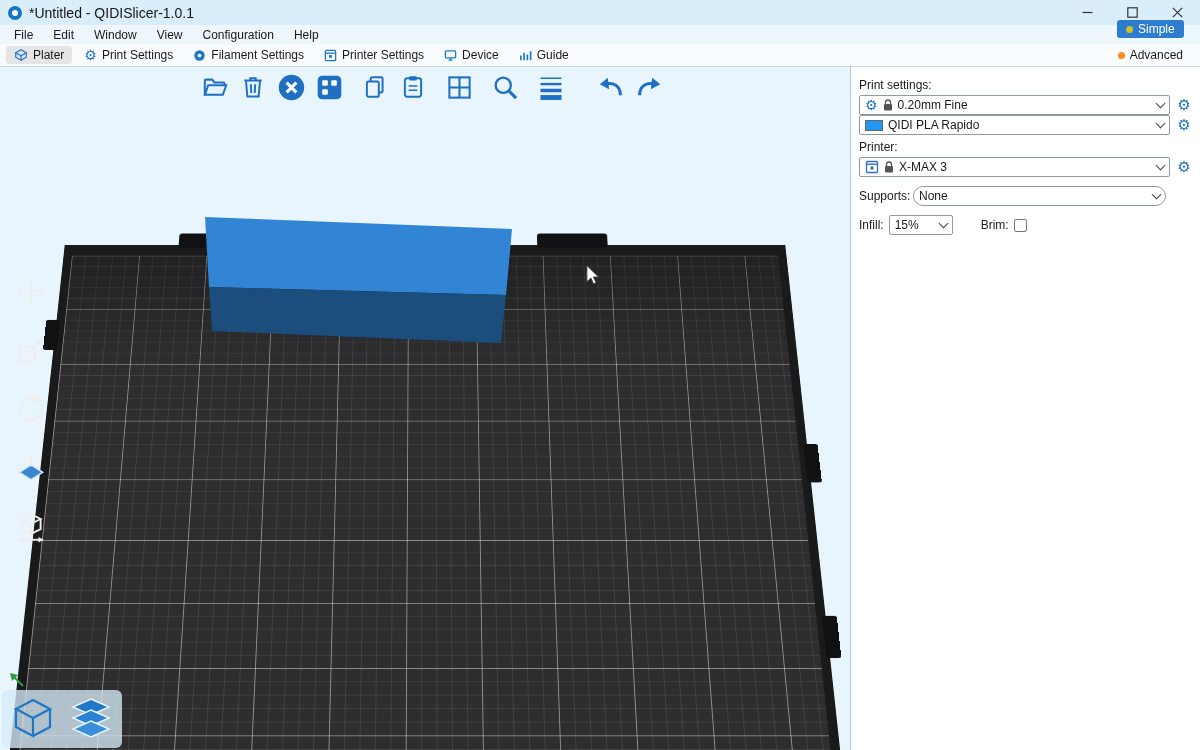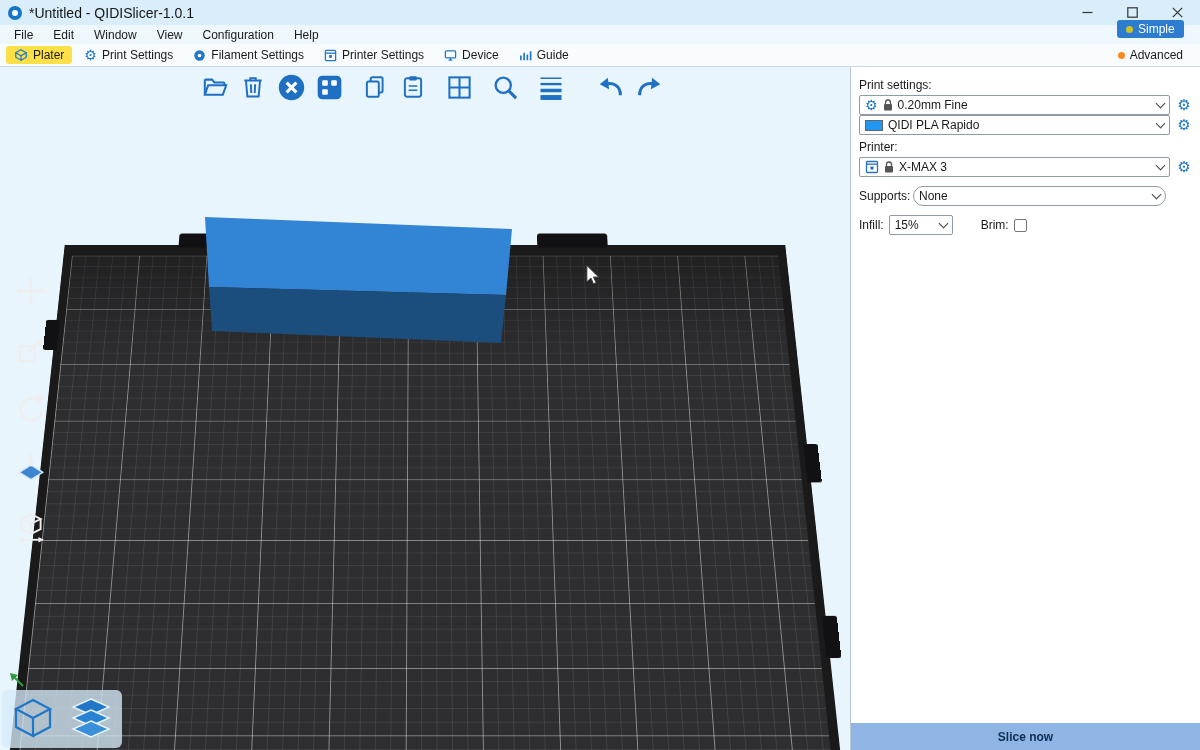--- a/index.html
+++ b/index.html
@@ -15,21 +15,21 @@
   .win-btn { width:45px; height:100%; display:flex; align-items:center; justify-content:center; }
   .win-btn svg { display:block; }
 
   
   .menubar { height:19px; background:#eef7fc; display:flex; align-items:center; padding-left:4px; flex:0 0 auto; }
   .menu-item { padding:2px 10px; }
 
   
   .tabbar { height:23px; background:#f8fcfe; border-bottom:1px solid #c9d8e2; display:flex; align-items:center; padding:0 6px; gap:4px; flex:0 0 auto; }
   .tab { display:flex; align-items:center; gap:5px; padding:2px 8px; border-radius:3px; }
-  .tab.selected { background:#fde047; }
+  .tab.selected { background:#e5e5e5; }
   .tab-ico { display:flex; align-items:center; color:#2077c7; }
   .gear-glyph { color:#2077c7; font-size:14px; line-height:14px; }
   .modes { margin-left:auto; display:flex; align-items:center; gap:8px; padding-right:2px;flex-direction:column; }
   .mode { display:flex; align-items:center; gap:5px; padding:2px 9px; border-radius:3px; }
   .mode.selected { background:#2e7cd0; color:#fff; }
   .dot { width:7px; height:7px; border-radius:50%; }
   .dot-simple { background:#cdc21f; }
   .dot-advanced { background:#ff8a1e; }
   .dot-expert { background:#e03a2f; }
 
@@ -415,17 +415,16 @@
       <div class="inline-row">
         <span class="infill-label">Infill:</span>
         <div class="combo infill">
           <span class="value">15%</span>
           <span class="chev"></span>
         </div>
         <span class="brim-label">Brim:</span>
         <span class="checkbox"></span>
       </div>
 
-      <div class="slice-btn">Slice now</div>
     </div>
 
   </div>
 </div>
 
 </body></html>

